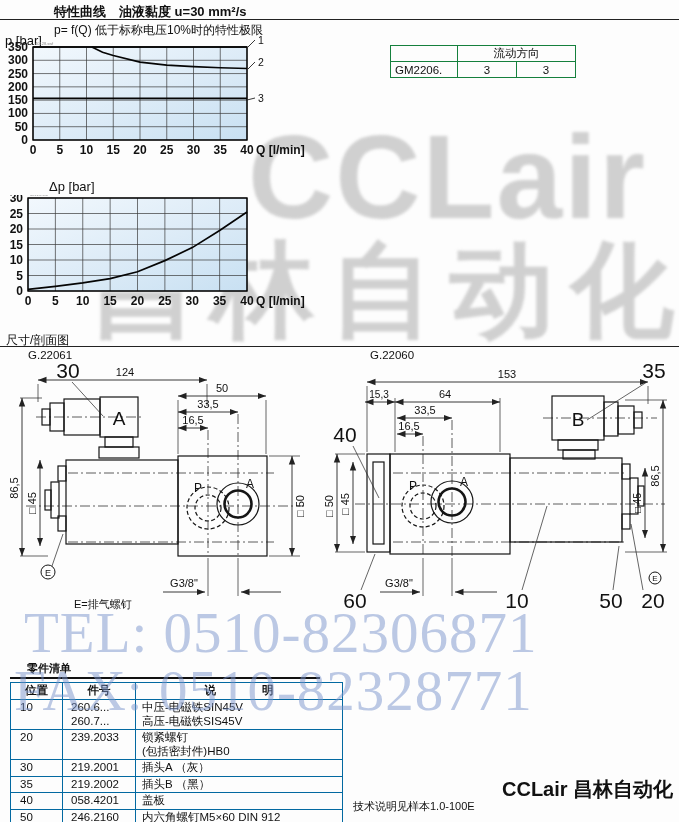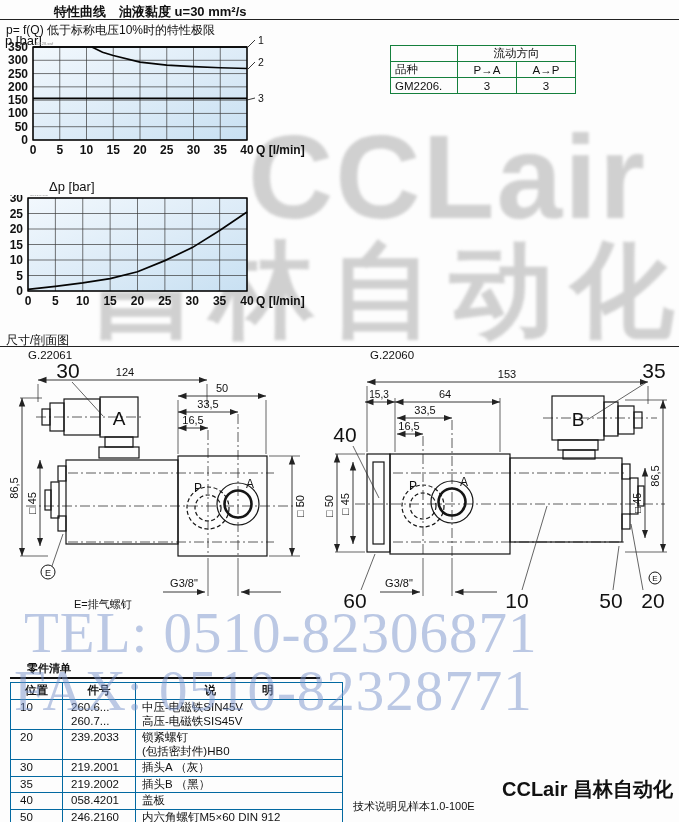--- a/index.html
+++ b/index.html
@@ -16,21 +16,21 @@
   .wm-blue{z-index:6;font-family:"Liberation Serif",serif;color:rgba(122,148,204,.5);}
   .wm-tel{left:24px;top:604px;font-size:57px;letter-spacing:1px;}
   .wm-fax{left:14px;top:662px;font-size:57px;letter-spacing:1px;}
   
   .hdr{left:6px;top:3px;font-size:13px;font-weight:bold;margin-left:48px;}
   .rule{left:0;width:679px;border-top:1.3px solid #222;height:0;}
   .r1{top:19px;}
   .r2{top:346px;}
   .r3{left:10px;top:677px;width:310px;border-top:2.4px solid #111;}
   .sub{left:6px;font-size:12px;}
-  .t-c1{top:22px;}
+  .t-c1{top:22px;margin-left:48px;}
   .t-c2{top:166px;}
   .t-dim{top:332px;}
   .ycap{left:5px;font-size:13px;}
   .y1{top:33px;}
   .y2{top:179px;margin-left:44px;}
   .gcode{top:349px;font-size:11.5px;}
   .note-e{left:28px;top:597px;font-size:11px;padding-left:46px;}
   .pt-title{left:27px;top:661px;font-size:11px;font-weight:bold;}
   .foot-brand{left:502px;top:776px;font-size:20px;font-weight:bold;}
   .foot-note{left:353px;top:799px;font-size:11px;}
@@ -134,25 +134,20 @@
       <text x="258" y="72" class="clabel">3</text>
     </svg>
 
   <table id="flow">
     <tbody>
         <tr>
       <td class="fc"></td>
       <td colspan="2">流动方向</td>
     </tr>
     <tr>
-      <td class="fc">品种</td>
-      <td>P→A</td>
-      <td>A→P</td>
-    </tr>
-    <tr>
       <td class="fc">GM2206.</td>
       <td>3</td>
       <td>3</td>
     </tr>
   </tbody>
     </table>
 
   <div class="ycap y2 z1">Δp [bar]</div>
   <svg id="chart2" class="z1" width="330" height="116" viewBox="0 0 330 116" style="left:0;top:195px;">
       <defs>

